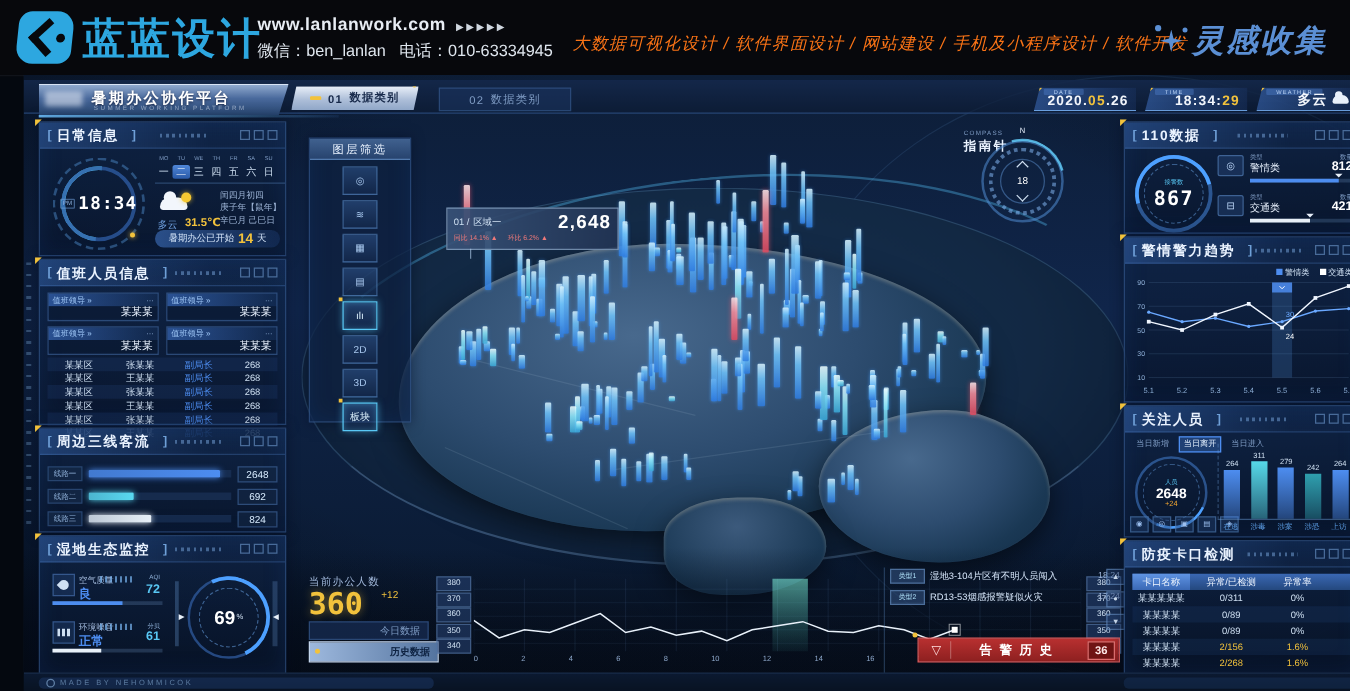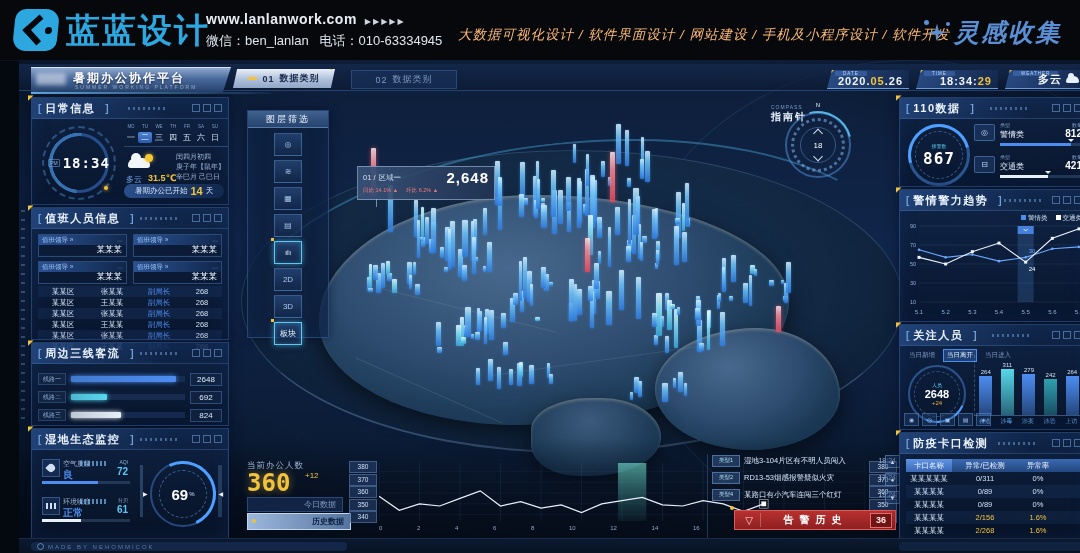--- a/index.html
+++ b/index.html
@@ -7,21 +7,21 @@
 
 #banner{position:absolute;left:0;top:0;width:1080px;height:60px;background:#07080c;border-bottom:1px solid #10131a;}
 #logo-ic{position:absolute;left:14px;top:9px;width:44px;height:42px;background:#2da7e0;border-radius:10px 14px 10px 14px;transform:skewX(-6deg);}
 #logo-ic .chev{position:absolute;left:13px;top:10px;width:16px;height:16px;border-left:6px solid #07080c;border-bottom:6px solid #07080c;transform:rotate(45deg);}
 #logo-ic .dot{position:absolute;right:6px;top:18px;width:7px;height:7px;background:#07080c;border-radius:50%;}
 #logo-txt{position:absolute;left:66px;top:8px;font-size:34px;font-weight:bold;color:#2da7e0;letter-spacing:2px;text-align:right;}
 #contact{position:absolute;left:206px;top:11px;color:#e8edf4;}
 #contact .l1{font-size:14px;font-weight:bold;letter-spacing:.5px;}
 #contact .l1 .arr{color:#cfd6df;font-size:8px;letter-spacing:2px;margin-left:8px;}
 #contact .l2{font-size:13px;margin-top:5px;color:#dfe6ee;}
-#services{position:absolute;left:458px;top:26px;font-size:13.5px;font-style:italic;color:#fdba74;letter-spacing:1px;}
+#services{position:absolute;left:458px;top:26px;font-size:13.5px;font-style:italic;color:#f97316;letter-spacing:1px;}
 #collect{position:absolute;right:18px;top:16px;color:#5b8fd4;font-style:italic;font-weight:bold;font-size:25px;letter-spacing:2px;display:flex;align-items:center;gap:4px;}
 #collect .spark{position:relative;width:26px;height:26px;}
 #collect .spark .s1{position:absolute;left:4px;top:4px;width:18px;height:18px;background:#5b8fd4;clip-path:polygon(50% 0,60% 40%,100% 50%,60% 60%,50% 100%,40% 60%,0 50%,40% 40%);}
 #collect .spark .s2{position:absolute;left:0;top:0;width:5px;height:5px;background:#5b8fd4;border-radius:50%;}
 #collect .spark .s3{position:absolute;right:0;top:2px;width:4px;height:4px;background:#5b8fd4;border-radius:50%;}
 
 #dash{position:absolute;left:0;top:60px;width:1080px;height:493px;background:linear-gradient(180deg,#0d1e38 0%,#10254a 38%,#0b1c36 78%,#081426 100%);overflow:hidden;margin-left:19px;}
 .vignette{position:absolute;inset:0;background:radial-gradient(ellipse at 50% 42%,rgba(0,0,0,0) 52%,rgba(3,8,18,.55) 100%);pointer-events:none;z-index:8;}
 .bottom-fade{position:absolute;left:0;top:378px;width:1080px;height:115px;background:linear-gradient(180deg,rgba(6,14,28,0),rgba(6,14,28,.72) 55%,rgba(5,11,22,.9));z-index:4;}
 .edge-ticks{position:absolute;width:4px;height:210px;top:150px;background:repeating-linear-gradient(180deg,rgba(140,190,240,.4) 0 2px,transparent 2px 9px);z-index:2;}
@@ -871,25 +871,20 @@
           <div class="arow">
             <span class="tag">类型1</span>
             <span class="txt">湿地3-104片区有不明人员闯入</span>
             <span class="tm">18:24</span>
           </div>
           <div class="arow">
             <span class="tag">类型2</span>
             <span class="txt">RD13-53烟感报警疑似火灾</span>
             <span class="tm">17:24</span>
           </div>
-          <div class="arow">
-            <span class="tag">类型4</span>
-            <span class="txt">某路口有小汽车连闯三个红灯</span>
-            <span class="tm">19:24</span>
-          </div>
         </div>
       <div id="alert-arrows">
         <span>▲</span>
         <span>●</span>
         <span>▼</span>
       </div>
       <div id="alert-banner">
         <span class="wicon">▽</span>
         <span class="t">告警历史</span>
         <span class="cnt">36</span>

